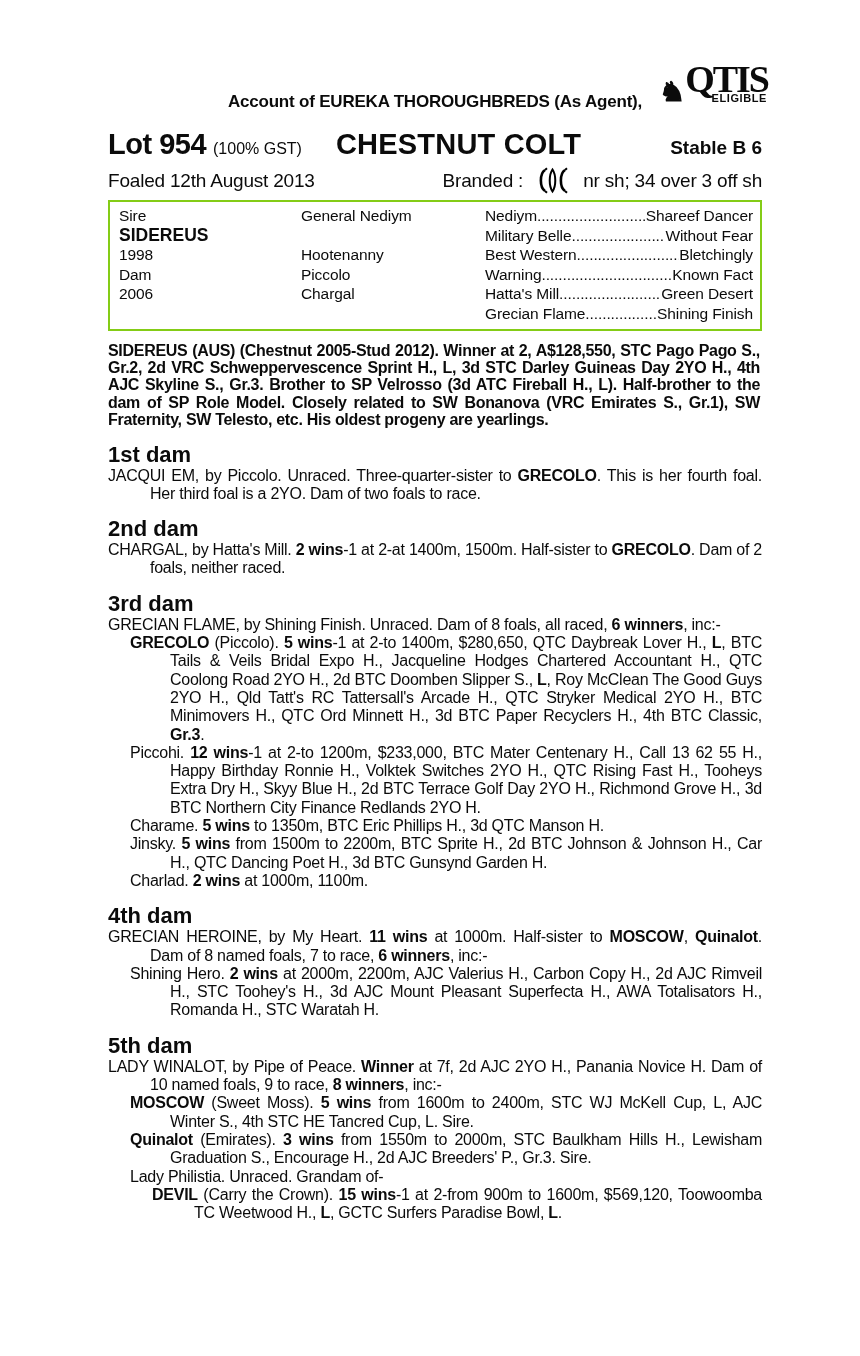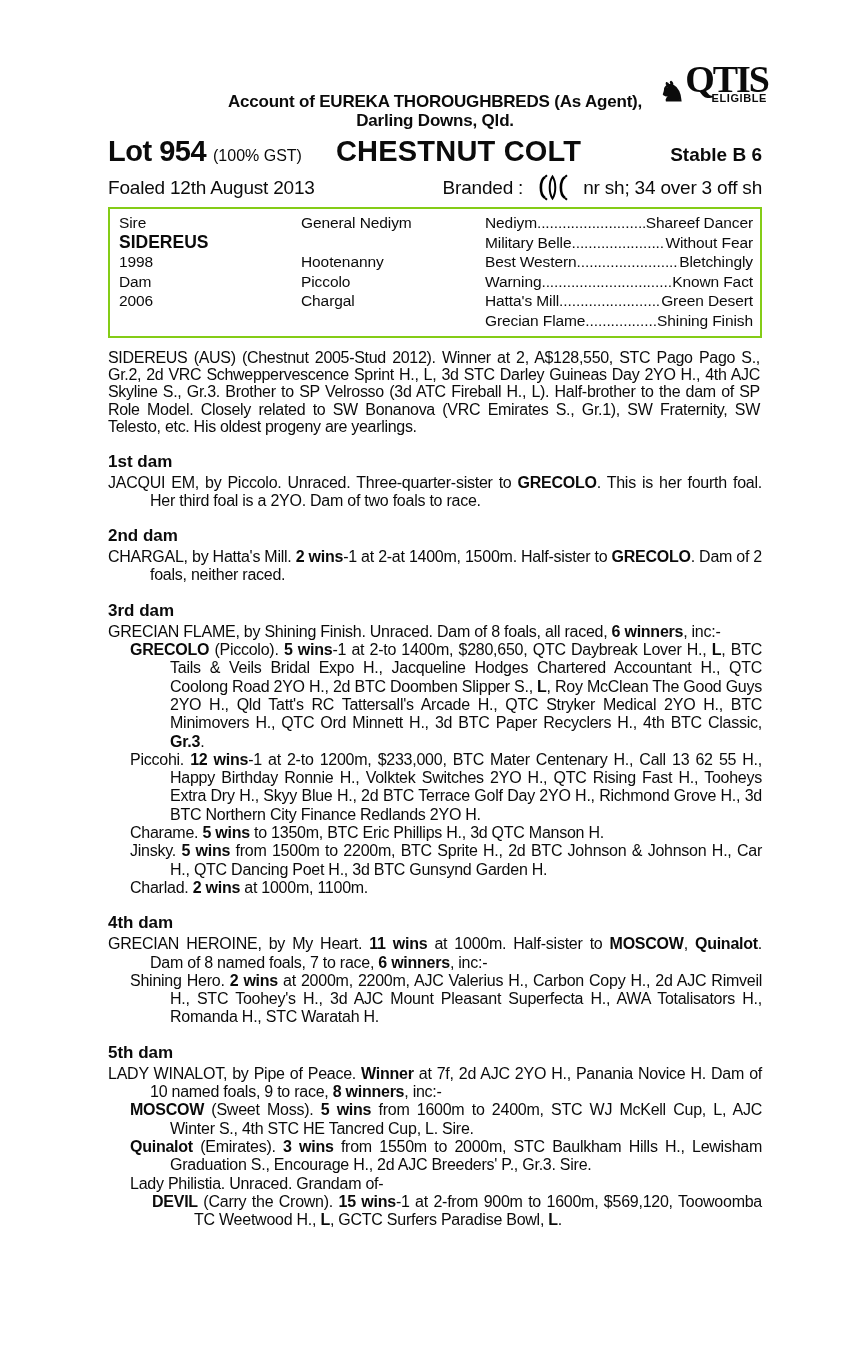--- a/index.html
+++ b/index.html
@@ -9,46 +9,46 @@
 
   
   .logo { position:absolute; top:62px; right:-6px; width:104px; text-align:right; }
   .logo-qtis { font-family:"Liberation Serif", serif; font-weight:700; font-size:38px; line-height:34px; letter-spacing:-2px; position:relative; }
   .logo-horse { position:absolute; left:-4px; bottom:-10px; font-size:27px; line-height:1; transform:scaleX(1.15); }
   .logo-eligible { font-size:11px; font-weight:700; letter-spacing:0.6px; margin-top:-4px; padding-right:1px; }
 
   
   .account { margin-top:92px; text-align:center; font-weight:700; font-size:17px; line-height:19px; letter-spacing:-0.2px; }
   .lotrow { display:flex; align-items:baseline; margin-top:5px; white-space:nowrap; }
-  .lot { font-size:29px; font-weight:700; letter-spacing:-0.5px; }
+  .lot { font-size:29px; font-weight:700; letter-spacing:-0.5px;margin-top:12px; }
   .gst { font-size:16px; margin-left:7px; }
   .bigtitle { font-size:29px; font-weight:700; letter-spacing:0.2px; margin-left:34px; }
   .stable { margin-left:auto; font-size:19px; font-weight:700; }
   .foalrow { display:flex; justify-content:space-between; align-items:center; margin-top:6px; font-size:19px; letter-spacing:-0.2px; }
   .brandgrp { display:flex; align-items:center; gap:10px; }
   .brandmark { display:inline-block; margin:0 2px; }
 
   
   .ptable { margin-top:6px; border:2px solid #84cc16; padding:4px 7px 5px 9px; font-size:15.5px; letter-spacing:-0.1px; }
   .trow { display:flex; align-items:baseline; line-height:19.6px; }
   .tc1 { width:182px; flex:none; }
   .tc1.bigbold { font-weight:700; font-size:17.5px; letter-spacing:0; }
   .tc2 { width:184px; flex:none; }
   .tc3 { flex:1; display:flex; align-items:baseline; min-width:0; }
   .anc-l { white-space:nowrap; }
   .leader { flex:1; overflow:hidden; white-space:nowrap; min-width:8px; }
   .leader::after { content:"......................................................................................"; }
   .anc-r { white-space:nowrap; }
 
   
-  .sire-sum { margin-top:11px; font-weight:400; font-size:16px; line-height:17.4px; text-align:justify; letter-spacing:-0.3px; padding-right:2px; }
+  .sire-sum { margin-top:11px; font-weight:700; font-size:16px; line-height:17.4px; text-align:justify; letter-spacing:-0.3px; padding-right:2px; }
 
   
   .section { margin-top:16px; }
-  .sec-h { font-weight:700; font-size:17px; line-height:20px; margin-bottom:2px; }
+  .sec-h { font-weight:700; font-size:22px; line-height:20px; margin-bottom:2px; }
   .p { font-size:16px; line-height:18.3px; text-align:justify; letter-spacing:-0.25px; }
   .p .b { font-weight:700; }
   .lvl0 { padding-left:42px; text-indent:-42px; }
   .lvl1 { margin-left:22px; padding-left:40px; text-indent:-40px; }
   .lvl2 { margin-left:44px; padding-left:42px; text-indent:-42px; }
 </style>
 </head>
 <body>
 
 <div class="page">
@@ -57,21 +57,20 @@
     <div class="logo">
       <div class="logo-qtis">
         <span>QTIS</span>
         <span class="logo-horse">♞</span>
       </div>
       <div class="logo-eligible">ELIGIBLE</div>
     </div>
 
     <div class="account">
       <div>Account of EUREKA THOROUGHBREDS (As Agent),</div>
-      <div>Darling Downs, Qld.</div>
     </div>
 
     <div class="lotrow">
       <span class="lot">Lot 954</span>
       <span class="gst">(100% GST)</span>
       <span class="bigtitle">CHESTNUT COLT</span>
       <span class="stable">Stable B 6</span>
     </div>
 
     <div class="foalrow">

